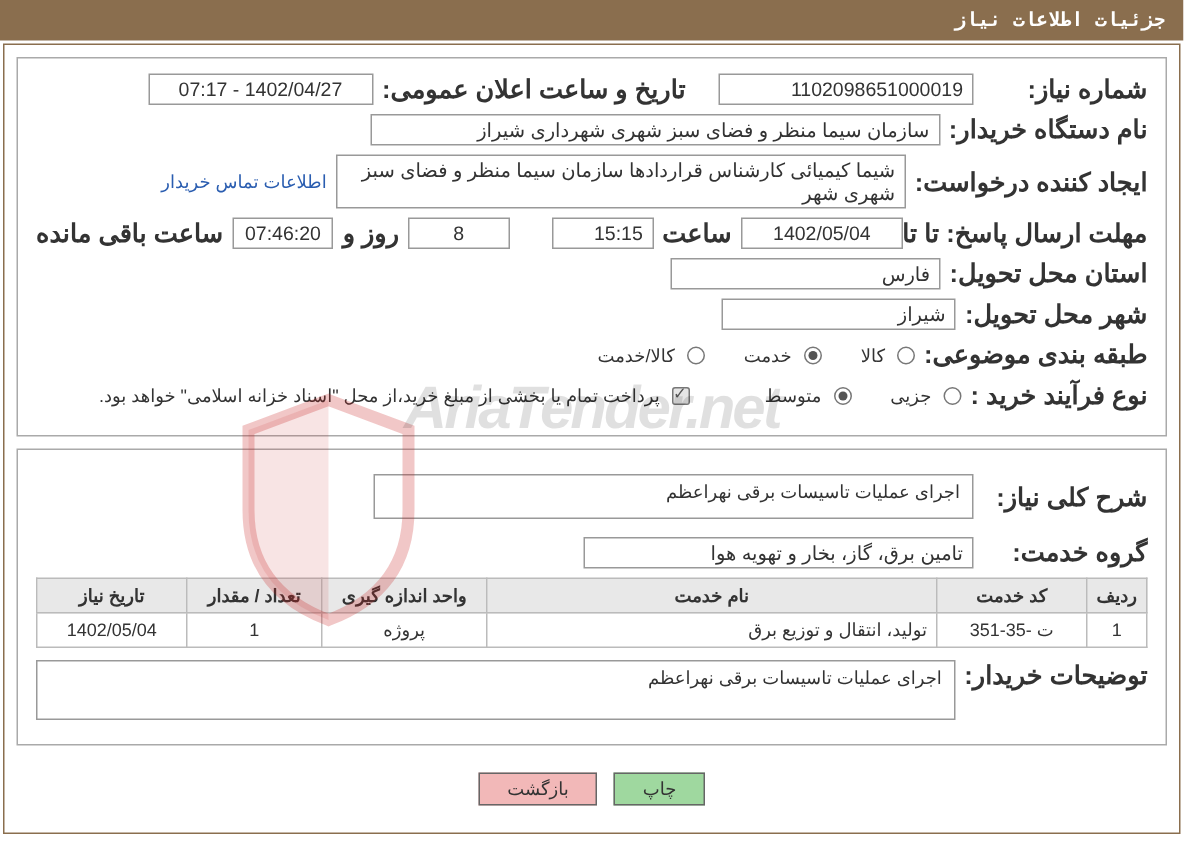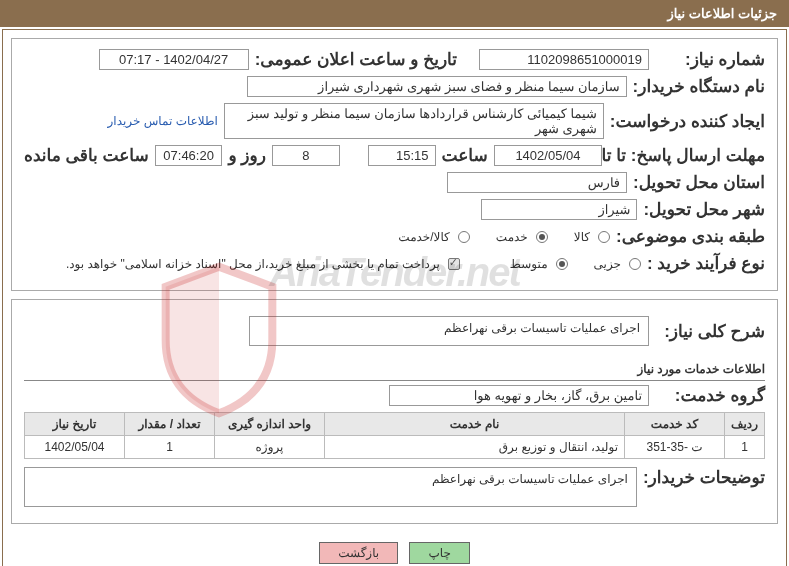--- a/index.html
+++ b/index.html
@@ -36,20 +36,21 @@
     height: 160px;
     pointer-events: none;
     z-index: 4;
   }
   .header {
     background: #8a6e4e;
     color: #fff;
     padding: 6px 12px;
     font-weight: bold;
     font-size: 13px;
+    font-family: Liberation Mono, monospace;
   }
   .outer {
     border: 1px solid #8a6e4e;
     margin: 2px;
     padding: 8px;
   }
   .panel {
     border: 1px solid #aaa;
     padding: 10px 12px;
     margin-bottom: 8px;
@@ -176,21 +177,21 @@
       <span class="field" style="width:150px;text-align:center">1402/04/27 - 07:17</span>
     </div>
 
     <div class="row">
       <span class="label lw">نام دستگاه خریدار:</span>
       <span class="field" style="width:380px">سازمان سیما منظر و فضای سبز شهری شهرداری شیراز</span>
     </div>
 
     <div class="row">
       <span class="label lw">ایجاد کننده درخواست:</span>
-      <span class="field" style="width:380px">شیما کیمیائی کارشناس قراردادها سازمان سیما منظر و تولید سبز شهری شهر</span>
+      <span class="field" style="width:380px">شیما کیمیائی کارشناس قراردادها سازمان سیما منظر و فضای سبز شهری شهر</span>
       <span class="link">اطلاعات تماس خریدار</span>
     </div>
 
     <div class="row">
       <span class="label lw">مهلت ارسال پاسخ: تا تاریخ:</span>
       <span class="field" style="width:130px;text-align:center">1402/05/04</span>
       <span class="label">ساعت</span>
       <span class="field" style="width:80px;text-align:right">15:15</span>
       <span style="width:20px"></span>
       <span class="field" style="width:80px;text-align:center">8</span>
@@ -241,21 +242,20 @@
       </span>
     </div>
   </div>
 
   <div class="panel">
     <div class="row">
       <span class="label lw">شرح کلی نیاز:</span>
       <span class="desc-box">اجرای عملیات تاسیسات برقی نهراعظم</span>
     </div>
 
-    <div class="section-title">اطلاعات خدمات مورد نیاز</div>
 
     <div class="row">
       <span class="label lw">گروه خدمت:</span>
       <span class="field" style="width:260px">تامین برق، گاز، بخار و تهویه هوا</span>
     </div>
 
     <table>
       <thead>
         <tr>
           <th style="width:40px">ردیف</th>

